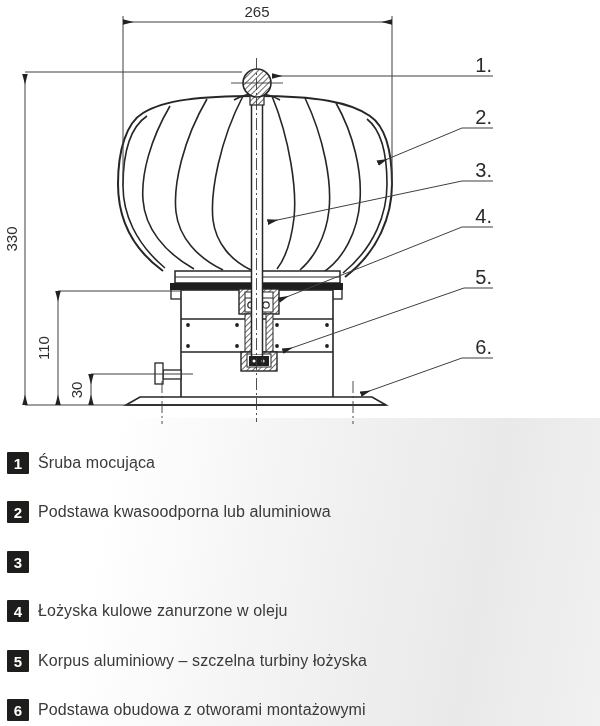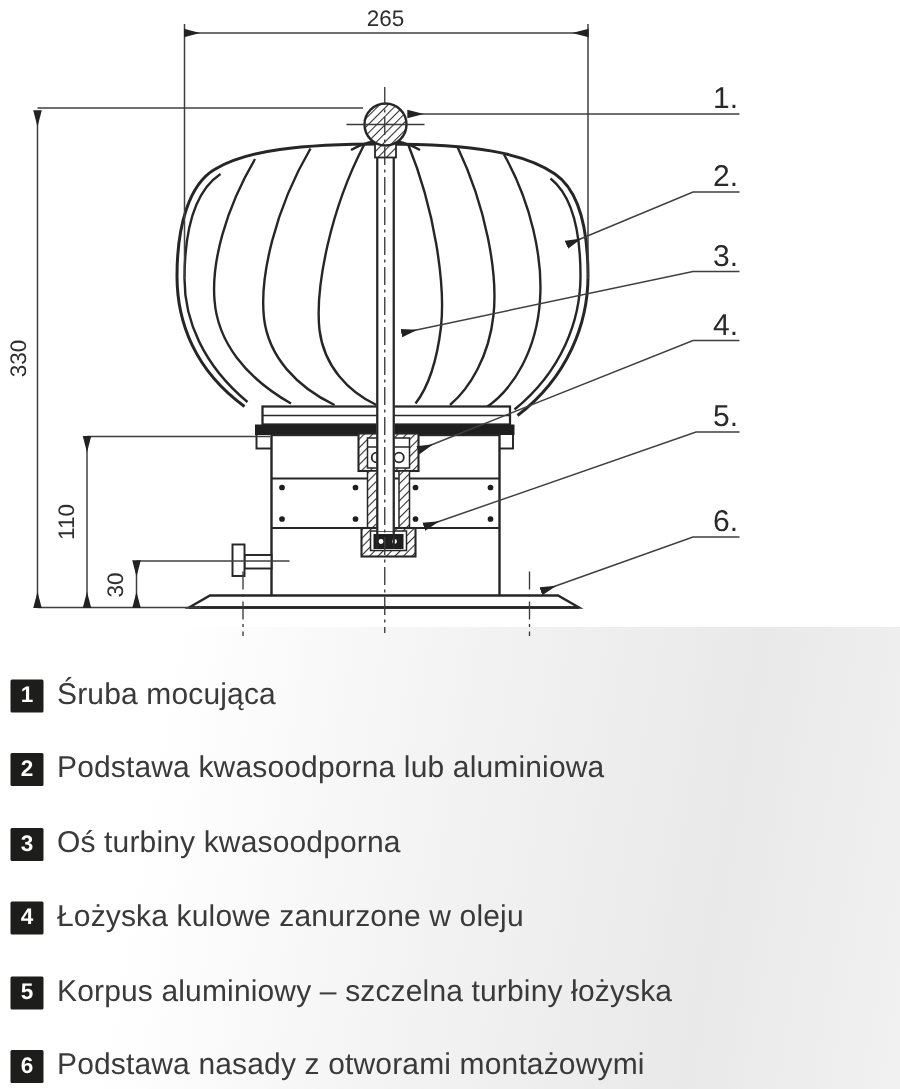--- a/index.html
+++ b/index.html
@@ -5,21 +5,21 @@
   html,body{margin:0;padding:0;background:#ffffff;}
   #stage{position:relative;width:600px;height:726px;background:#ffffff;overflow:hidden;
          font-family:"Liberation Sans",sans-serif;}
   #legend-shade{position:absolute;left:0;top:418px;width:600px;height:308px;
       background:linear-gradient(100deg,#ffffff 18%,#f3f3f3 48%,#e9e9e9 78%,#f1f1f1 100%);}
   #drawing-svg{position:absolute;left:0;top:0;}
   .legend-row{position:absolute;left:7px;display:flex;align-items:center;}
   .legend-badge{width:22px;height:22px;background:#1d1d1b;color:#ffffff;
       font-size:15px;font-weight:bold;display:flex;align-items:center;justify-content:center;
       flex:0 0 22px;border-radius:1px;}
-  .legend-label{margin-left:9px;font-size:20px;color:#3a3a3a;letter-spacing:0.1px;white-space:nowrap;}
+  .legend-label{margin-left:9px;font-size:16px;color:#3a3a3a;letter-spacing:0.1px;white-space:nowrap;}
   text{font-family:"Liberation Sans",sans-serif;}
   .dimtxt{font-size:15px;fill:#2e2e2e;}
   .callout-num{font-size:20px;fill:#2a2a2a;}
 </style>
 </head>
 <body>
 
 <div id="stage">
   <div id="legend-shade"></div>
 
@@ -164,27 +164,26 @@
   <div class="legend-row" style="top:452px">
     <div class="legend-badge">1</div>
     <div class="legend-label">Śruba mocująca</div>
   </div>
   <div class="legend-row" style="top:501px">
     <div class="legend-badge">2</div>
     <div class="legend-label">Podstawa kwasoodporna lub aluminiowa</div>
   </div>
   <div class="legend-row" style="top:551px">
     <div class="legend-badge">3</div>
-    <div class="legend-label">Oś turbiny kwasoodporna</div>
   </div>
   <div class="legend-row" style="top:600px">
     <div class="legend-badge">4</div>
     <div class="legend-label">Łożyska kulowe zanurzone w oleju</div>
   </div>
   <div class="legend-row" style="top:650px">
     <div class="legend-badge">5</div>
     <div class="legend-label">Korpus aluminiowy – szczelna turbiny łożyska</div>
   </div>
   <div class="legend-row" style="top:699px">
     <div class="legend-badge">6</div>
-    <div class="legend-label">Podstawa nasady z otworami montażowymi</div>
+    <div class="legend-label">Podstawa obudowa z otworami montażowymi</div>
   </div>
 </div>
 
 </body></html>

